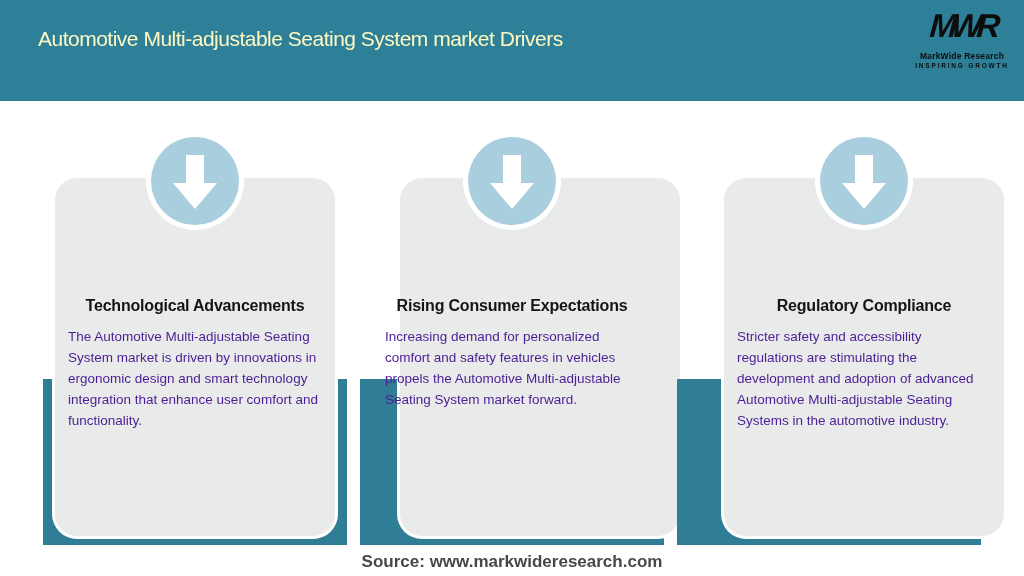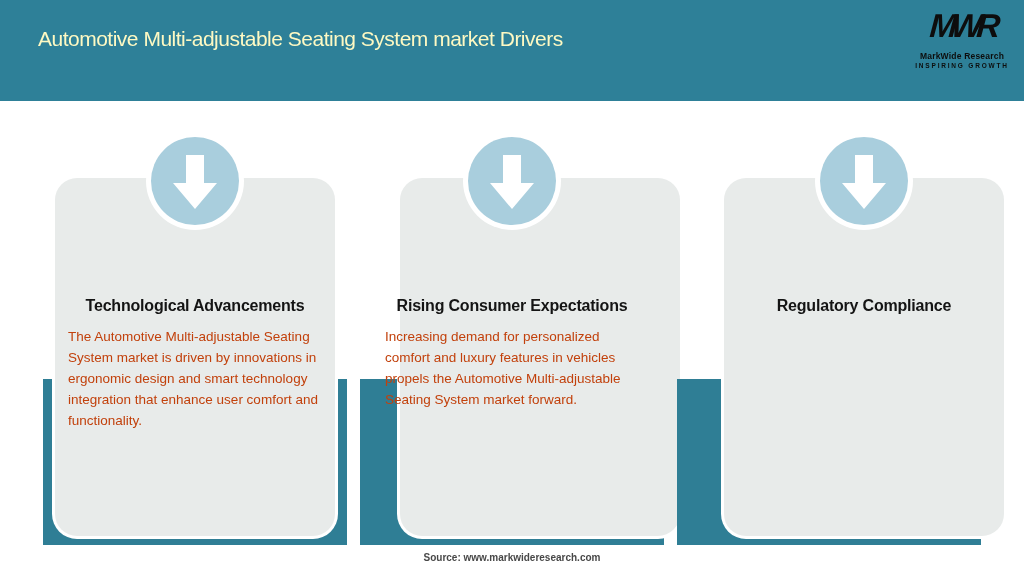--- a/index.html
+++ b/index.html
@@ -20,31 +20,31 @@
   
   .backing { position: absolute; top: 379px; height: 166px; width: 304px; background: #2f7e95; }
   .card { position: absolute; top: 178px; height: 358px; width: 280px; background: #e8ebea;
     border-radius: 22px; box-shadow: 0 0 0 3px #ffffff; }
   .circle { position: absolute; top: 137px; width: 88px; height: 88px; border-radius: 50%;
     background: #a9cedd; box-shadow: 0 0 0 5px #ffffff; display: flex; align-items: center;
     justify-content: center; }
   .card-title { position: absolute; top: 250px; left: 0; width: 280px; text-align: center;
     font-size: 16px; font-weight: bold; letter-spacing: -0.2px; color: #141414; margin-top: 47px; }
   .card-body { position: absolute; top: 326px; left: 13px; width: 254px; font-size: 13.5px;
-    line-height: 21px; color: #c2410c; }
+    line-height: 21px; color: #4c1d95; }
 
   .col1 .backing { left: 43px; }   .col1 .card-wrap { left: 55px; }
   .col2 .backing { left: 360px; }  .col2 .card-wrap { left: 372px; }
   .col3 .backing { left: 677px; }  .col3 .card-wrap { left: 689px; }
   .card-wrap { position: absolute; top: 0; width: 280px; height: 576px; }
   .card-wrap .circle { left: 96px; }
 
   
   .source-line { position: absolute; left: 0; top: 552px; width: 1024px; text-align: center;
-    font-size: 10px; font-weight: bold; color: #484848; }
+    font-size: 17px; font-weight: bold; color: #484848; }
   .disclaimer { position: absolute; right: 13px; top: 557px; font-size: 9px; color: #1c1c1c; }
 </style>
 </head>
 <body>
 
 <div class="stage">
 
   <div class="header">
     <div class="header-title">Automotive Multi-adjustable Seating System market Drivers</div>
     <div class="logo">
@@ -71,32 +71,33 @@
   <div class="col2">
     <div class="backing"></div>
     <div class="card-wrap" style="left:372px;padding-left:28px;">
       <div class="card"></div>
       <div class="circle">
         <svg width="88" height="88" viewBox="0 0 88 88">
           <path d="M35 18 h18 v28 h13 L44 72 22 46 h13 Z" fill="#ffffff"></path>
         </svg>
       </div>
       <div class="card-title">Rising Consumer Expectations</div>
-      <div class="card-body">Increasing demand for personalized comfort and luxury features in vehicles propels the Automotive Multi-adjustable Seating System market forward.</div>
+      <div class="card-body">Increasing demand for personalized comfort and safety features in vehicles propels the Automotive Multi-adjustable Seating System market forward.</div>
     </div>
   </div>
 
   <div class="col3">
     <div class="backing"></div>
     <div class="card-wrap" style="left:724px;">
       <div class="card"></div>
       <div class="circle">
         <svg width="88" height="88" viewBox="0 0 88 88">
           <path d="M35 18 h18 v28 h13 L44 72 22 46 h13 Z" fill="#ffffff"></path>
         </svg>
       </div>
       <div class="card-title">Regulatory Compliance</div>
+      <div class="card-body">Stricter safety and accessibility regulations are stimulating the development and adoption of advanced Automotive Multi-adjustable Seating Systems in the automotive industry.</div>
     </div>
   </div>
 
   <div class="source-line">Source: www.markwideresearch.com</div>
 
 </div>
 
 </body></html>

